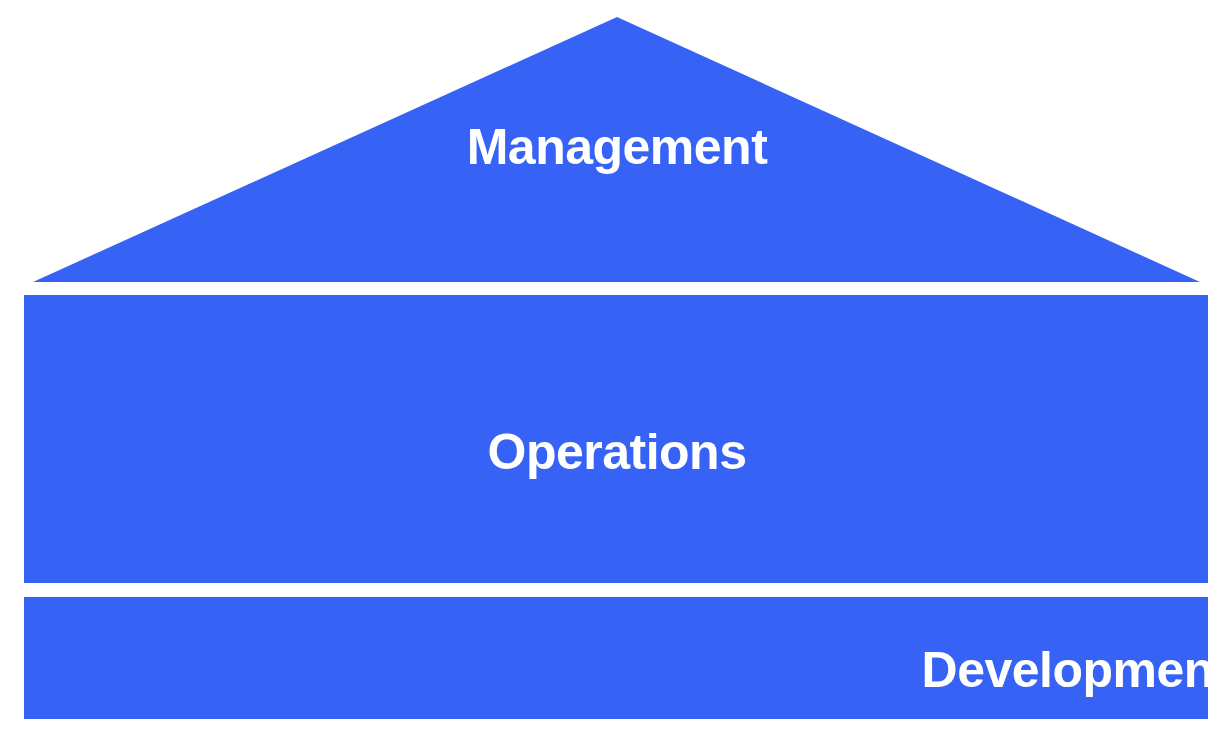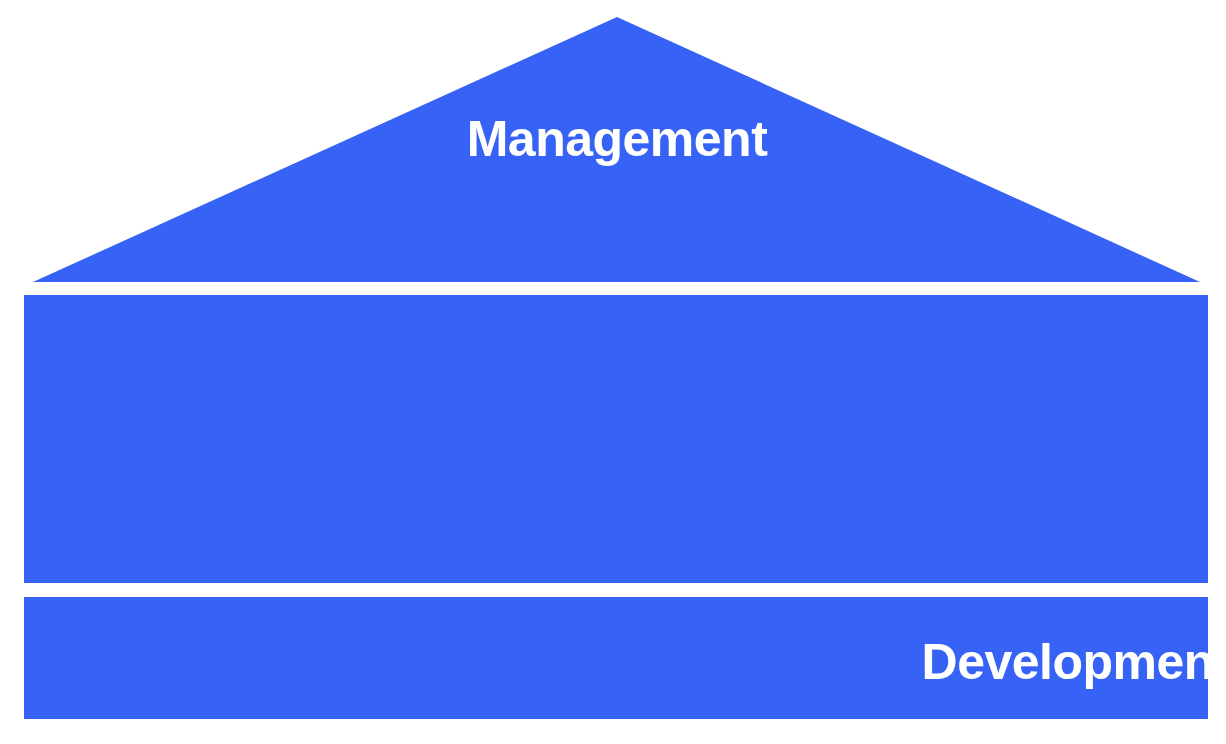--- a/index.html
+++ b/index.html
@@ -52,38 +52,42 @@
     top: 419px;
   }
   #label-development {
     top: 637px;
     text-align: right;
   }
   
   .tier-label-inner {
     display: inline-block;
     transform: translateX(4px);
+    margin-top: 8px;
   }
 </style>
 </head>
 <body>
 
 <div id="diagram-canvas">
 
   <svg id="shapes-svg" viewBox="0 0 1226 744" preserveAspectRatio="none">
 
     <polygon points="617,17 1200,282 33,282" fill="#3663f5"></polygon>
 
     <rect x="24" y="295" width="1184" height="288" fill="#3663f5"></rect>
 
     <rect x="24" y="597" width="1184" height="122" fill="#3663f5"></rect>
   </svg>
 
   <div class="tier-label" id="label-management">
     <span class="tier-label-inner">Management</span>
   </div>
 
+  <div class="tier-label" id="label-operations">
+    <span class="tier-label-inner">Operations</span>
+  </div>
 
   <div class="tier-label" id="label-development">
     <span class="tier-label-inner">Development</span>
   </div>
 
 </div>
 
 </body></html>

